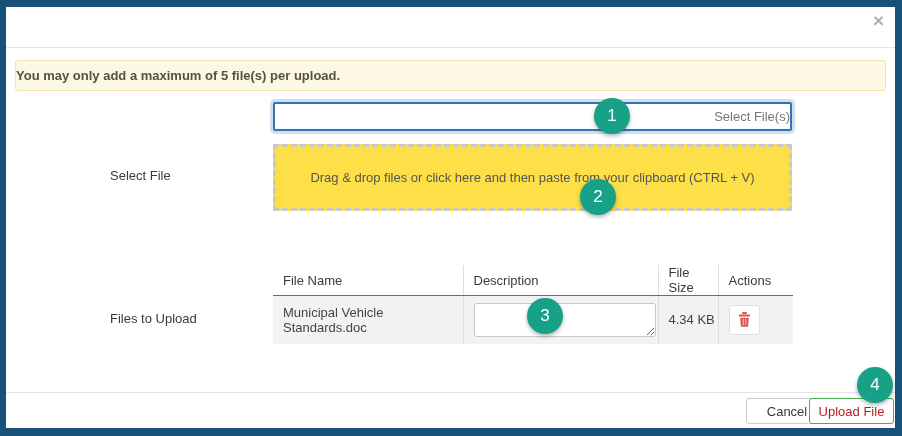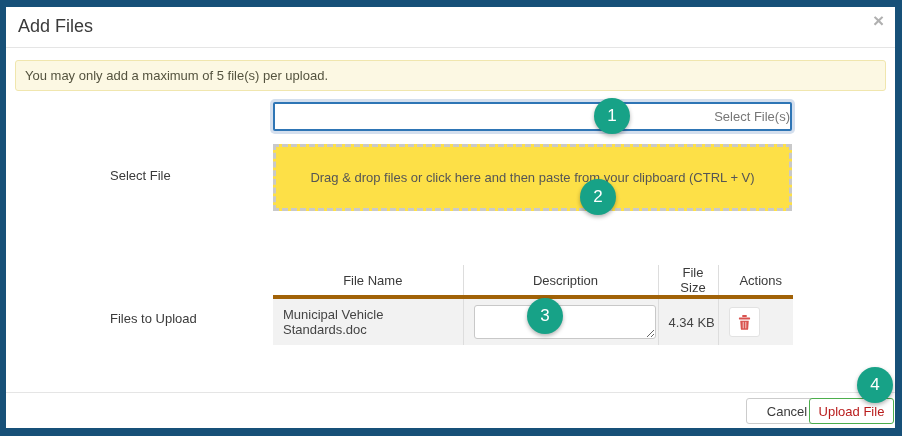--- a/index.html
+++ b/index.html
@@ -32,21 +32,22 @@
     line-height: 1; font-family: "Liberation Sans", sans-serif;
   }
   .warning-banner {
     position: absolute; left: 9px; top: 53px;
     width: 871px; height: 31px;
     background: #fcf8e3;
     border: 1px solid #f0e6ae;
     border-radius: 3px;
     font-size: 13px; color: #54533f;
     line-height: 29px;
-    padding-left: 9px;
+    padding-left: 0;
+    font-weight: bold;
   }
   .form-label {
     position: absolute;
     font-size: 13px; font-weight: 400; color: #3a3a3a;
   }
   .select-file-label { left: 104px; top: 161px; }
   .files-to-upload-label { left: 104px; top: 304px; }
 
   .select-files-button {
     position: absolute; left: 267px; top: 95px;
@@ -76,24 +77,24 @@
     font-size: 13px; color: #444444; line-height: 17px;
   }
   .files-table {
     position: absolute; left: 267px; top: 258px;
     width: 520px;
     border-collapse: collapse;
     font-size: 13px; color: #3a3a3a;
   }
   .files-table th {
     font-weight: 400;
-    text-align: center;
+    text-align: left;
     height: 30px;
     padding: 0 0 0 10px;
-    border-bottom: 4px solid #a16207;
+    border-bottom: 1px solid #a16207;
   }
   .files-table th + th, .files-table td + td { border-left: 1px solid #dddddd; }
   .files-table td {
     background: #f2f2f2;
     height: 48px;
     padding: 0 0 0 10px;
     color: #444444;
     vertical-align: middle;
   }
   .col-filename { width: 190px; }
@@ -157,21 +158,20 @@
   .badge-2 { left: 574px; top: 172px; }
   .badge-3 { left: 521px; top: 291px; }
   .badge-4 { left: 851px; top: 360px; }
 </style>
 </head>
 <body>
 
 <div class="modal">
 
   <div class="modal-header">
-    <div class="modal-title">Add Files</div>
     <button class="close-btn">×</button>
   </div>
 
   <div class="warning-banner">You may only add a maximum of 5 file(s) per upload.</div>
 
   <div class="form-label select-file-label">Select File</div>
 
   <button class="select-files-button">Select File(s)</button>
 
   <div class="dropzone">Drag &amp; drop files or click here and then paste from your clipboard (CTRL + V)</div>

